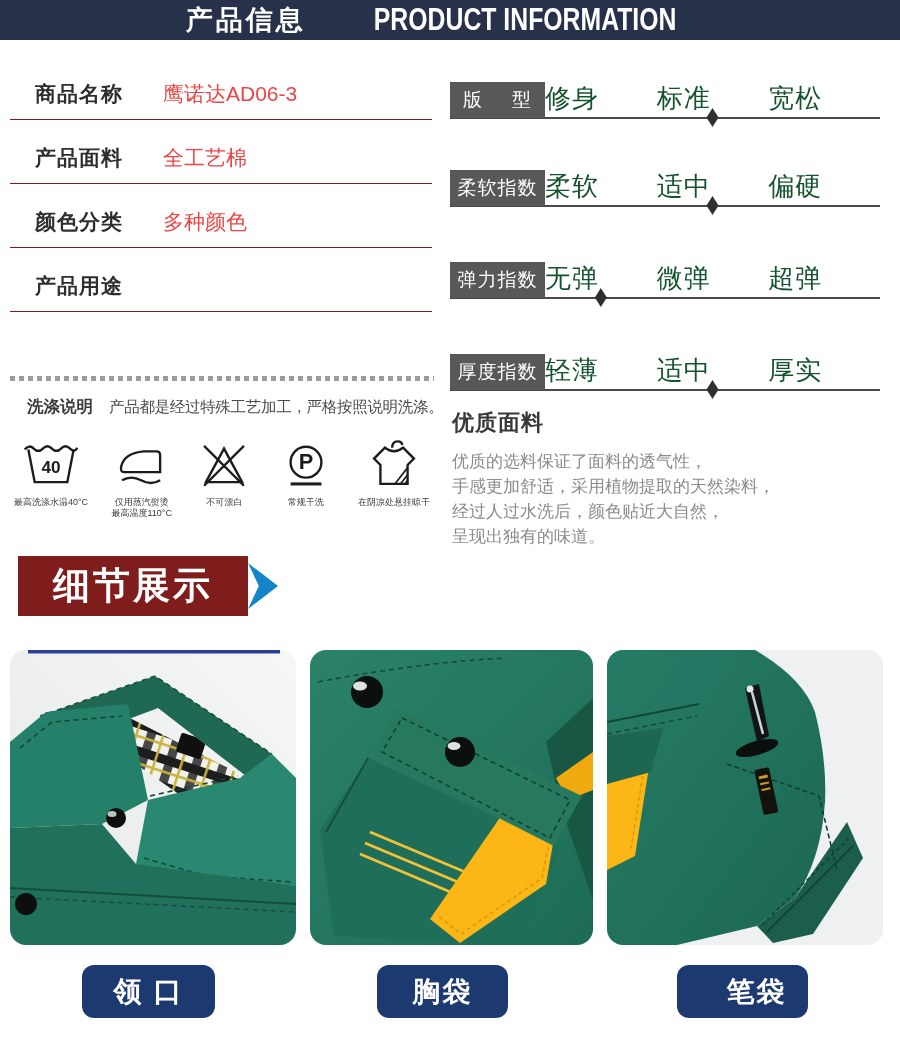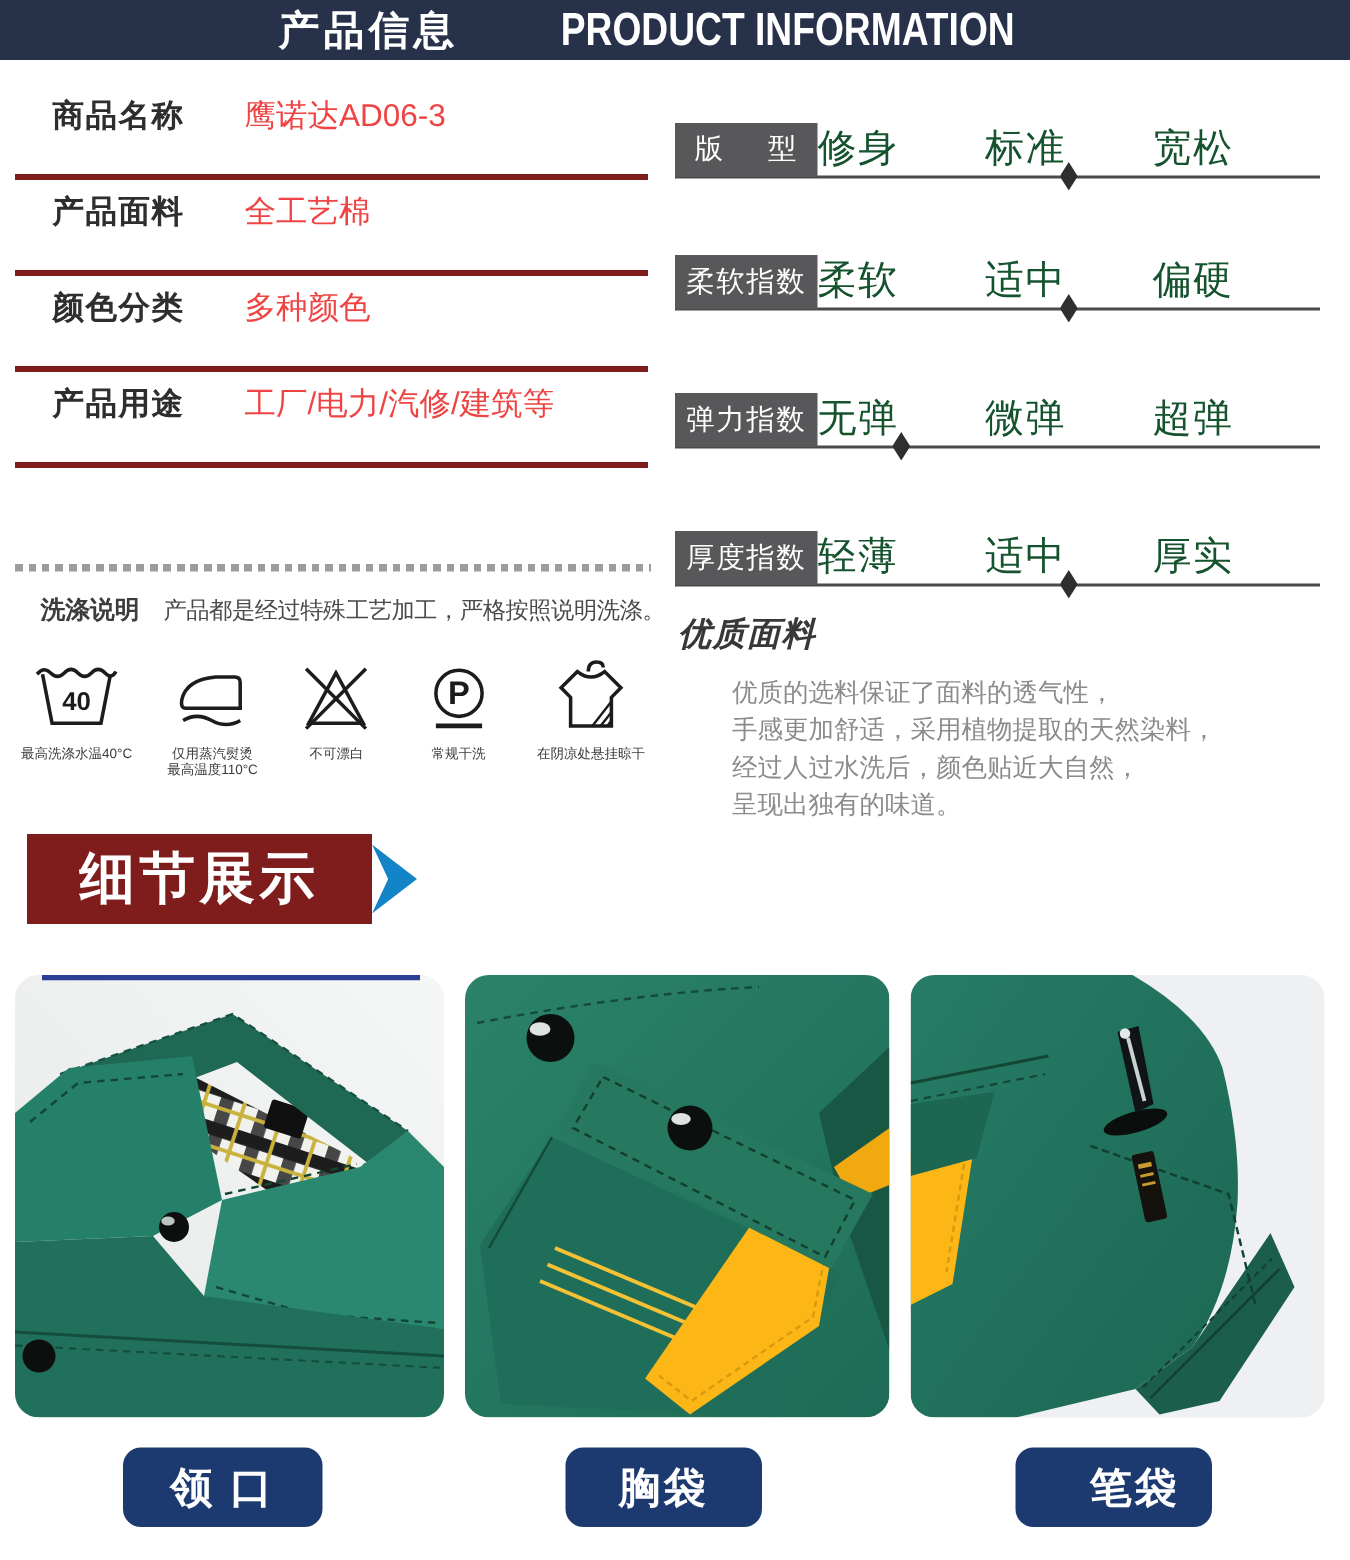--- a/index.html
+++ b/index.html
@@ -6,22 +6,22 @@
   body { font-family:"Liberation Sans", sans-serif; background:#fff; }
   .page { position:relative; width:900px; height:1040px; background:#fff; overflow:hidden; }
 
   
   .header { position:absolute; left:0; top:0; width:900px; height:40px; background:#273149;
             display:flex; align-items:center; justify-content:center; gap:30px; }
   .header-zh { color:#fff; font-size:27px; font-weight:bold; letter-spacing:3px; }
   .header-en { color:#fff; font-size:31px; font-weight:bold; transform:scaleX(.8); letter-spacing:0; white-space:nowrap; }
 
   
-  .spec-row { position:absolute; left:10px; width:422px; height:64px; border-bottom:4px solid #7f1d1d;
-              display:flex; align-items:flex-end; padding-bottom:25px; }
+  .spec-row { position:absolute; left:10px; width:422px; height:64px; border-bottom:1px solid #7f1d1d;
+              display:flex; align-items:flex-end; padding-bottom:11px; }
   .spec-label { margin-left:25px; width:128px; font-weight:bold; font-size:21px; color:#2e2e2e; letter-spacing:1px; }
   .spec-value { font-size:21px; color:#ef4444; }
 
   
   .ind-row { position:absolute; left:450px; width:430px; height:50px; }
   .ind-line { position:absolute; left:0; right:0; top:35px; height:2px; background:#4a4a4a; }
   .ind-box { position:absolute; left:0; top:0; width:95px; height:36px; background:#58585a; color:#fff;
              font-size:19px; display:flex; align-items:center; justify-content:center; letter-spacing:1px; }
   .ind-box.just { display:block; line-height:36px; text-align:justify; text-align-last:justify; padding:0 13px; }
   .ind-options { position:absolute; left:95px; right:0; top:0; height:34px; display:flex; }
@@ -36,22 +36,22 @@
   .wash-label { font-weight:bold; font-size:16.5px; color:#3c3c3c; margin-left:17px; white-space:nowrap; }
   .wash-note  { font-size:15.5px; color:#4a4a4a; margin-left:16px; white-space:nowrap; letter-spacing:-0.3px; }
   .wash-icons { display:flex; margin-top:18px; justify-content:space-between; padding:0 4px; }
   .wash-item { display:flex; flex-direction:column; align-items:center; }
   .wicon { width:58px; height:56px; stroke:#1c1c1c; stroke-width:2.6; fill:none; }
   .wicon text { stroke:none; fill:#1c1c1c; font-family:"Liberation Sans",sans-serif; }
   .wash-cap { font-size:9px; color:#3a3a3a; margin-top:5px; line-height:11px; text-align:center; white-space:nowrap; }
 
   
   .fabric { position:absolute; left:452px; top:408px; width:442px; }
-  .fabric-title { font-size:22px; font-weight:bold; color:#383838; letter-spacing:1px;font-style:italic; }
-  .fabric-text { margin-top:11px; font-size:17px; line-height:25px; color:#8b8b8b;margin-left:36px; }
+  .fabric-title { font-size:22px; font-weight:bold; color:#383838; letter-spacing:1px; }
+  .fabric-text { margin-top:11px; font-size:17px; line-height:25px; color:#8b8b8b; }
 
   
   .banner { position:absolute; left:18px; top:556px; width:230px; height:60px; background:#7f1d1d;
             display:flex; align-items:center; justify-content:center; }
   .banner-label { color:#fff; font-size:37px; font-weight:bold; letter-spacing:3px; }
   .banner-arrow { position:absolute; left:248px; top:563px; width:30px; height:46px; background:#1384c8;
                   clip-path:polygon(0 0,100% 50%,0 100%,36% 50%); }
 
   
   .photo { position:absolute; top:650px; height:295px; border-radius:16px; overflow:hidden; background:#eef0f0; }
@@ -84,21 +84,20 @@
   <div class="spec-row" style="top:120px">
     <span class="spec-label">产品面料</span>
     <span class="spec-value">全工艺棉</span>
   </div>
   <div class="spec-row" style="top:184px">
     <span class="spec-label">颜色分类</span>
     <span class="spec-value">多种颜色</span>
   </div>
   <div class="spec-row" style="top:248px">
     <span class="spec-label">产品用途</span>
-    <span class="spec-value">工厂/电力/汽修/建筑等</span>
   </div>
 
   <div class="ind-row" style="top:82px">
     <div class="ind-line"></div>
     <div class="ind-box just">版型</div>
     <div class="ind-options">
       <span>修身</span>
       <span>标准</span>
       <span>宽松</span>
     </div>

